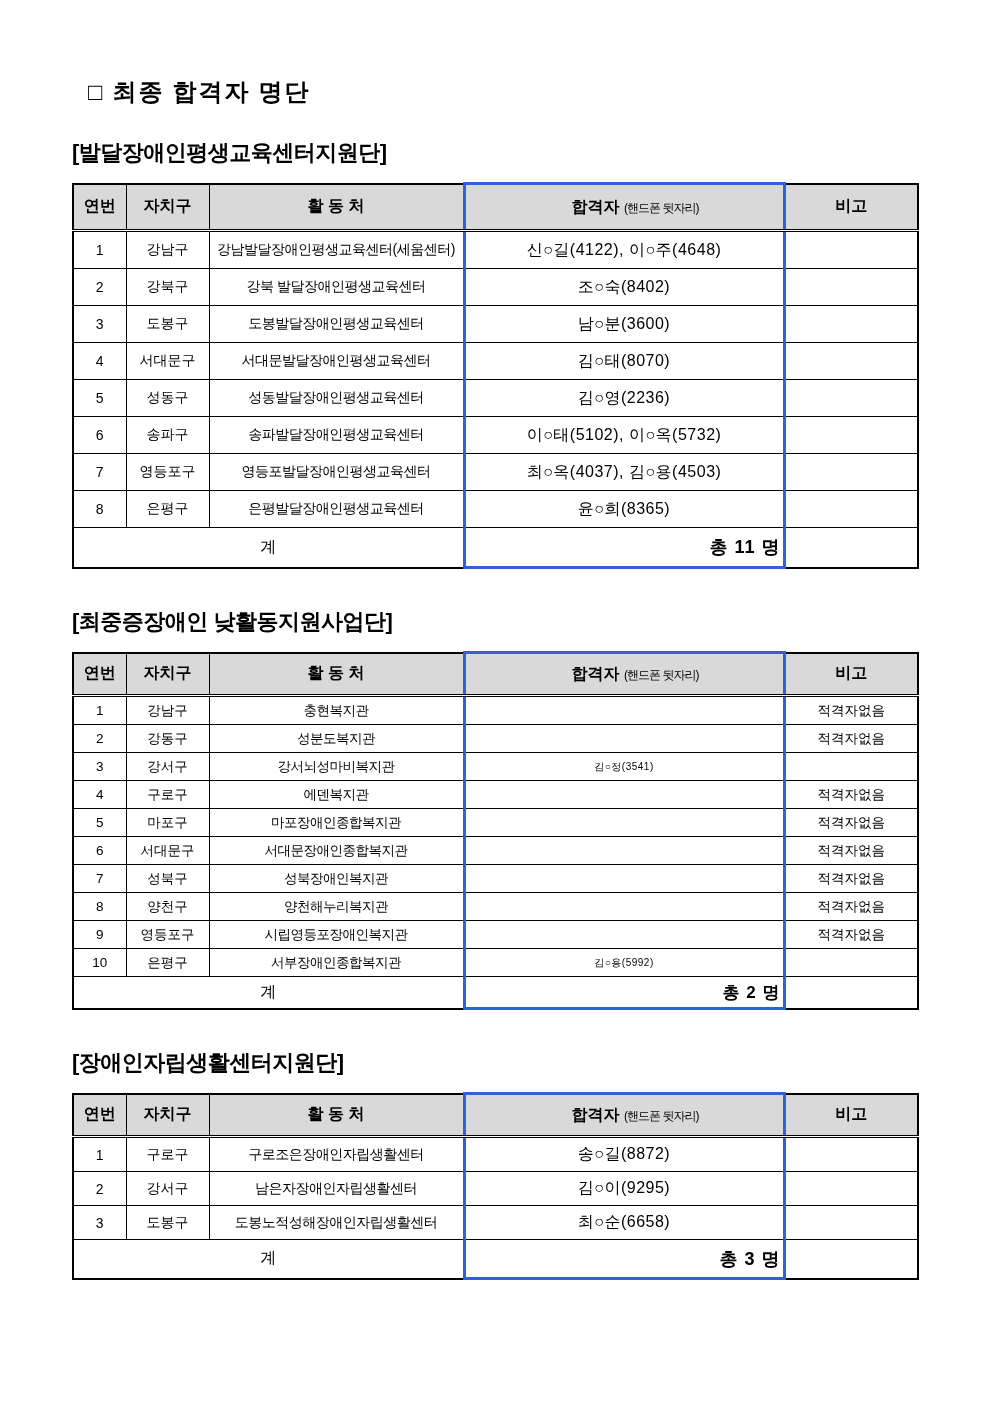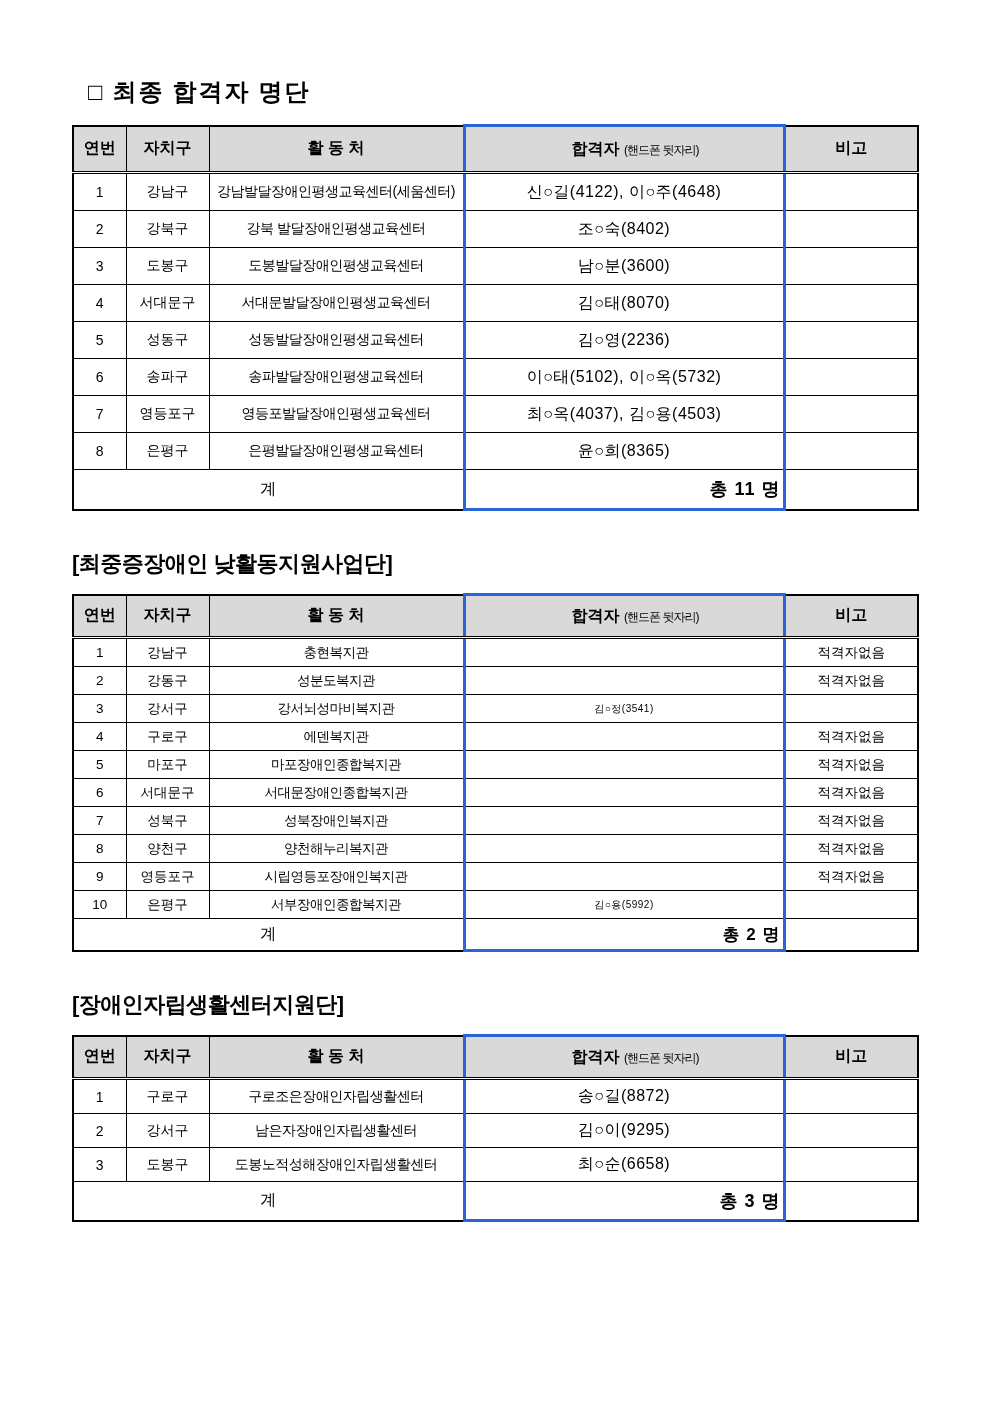--- a/index.html
+++ b/index.html
@@ -7,21 +7,21 @@
     width: 992px; height: 1403px;
     font-family: "Liberation Sans", "DejaVu Sans", sans-serif;
     color: #000;
     box-sizing: border-box;
   }
   .doc { padding: 76px 75px 0 72px; }
 
   .doc-title {
     font-family: "Liberation Serif", "DejaVu Serif", serif;
     font-size: 24px; font-weight: bold;
-    margin: 0 0 16px 8px; letter-spacing: 2px; padding-left: 8px;
+    margin: 0 0 7px 8px; letter-spacing: 2px; padding-left: 8px;
   }
 
   .section-title {
     font-size: 22px; font-weight: bold;
     margin: 38px 0 14px 0; letter-spacing: -0.5px;
   }
   .section-0 .section-title { margin-top: 30px; }
 
   table.roster {
     border-collapse: collapse; table-layout: fixed;
@@ -75,20 +75,21 @@
   .section-2 tbody td { height: 33px; }
   .section-2 tfoot td { height: 37px; }
 </style>
 </head>
 <body>
 
 <div class="doc">
   <h1 class="doc-title">□ 최종 합격자 명단</h1>
 
   <section class="section section-0">
+    <h2 class="section-title">[발달장애인평생교육센터지원단]</h2>
     <table class="roster">
       <colgroup>
         <col class="w-no">
           <col class="w-district">
           <col class="w-org">
           <col class="w-pass">
           <col class="w-note">
       </colgroup>
       <thead>
         <tr>

